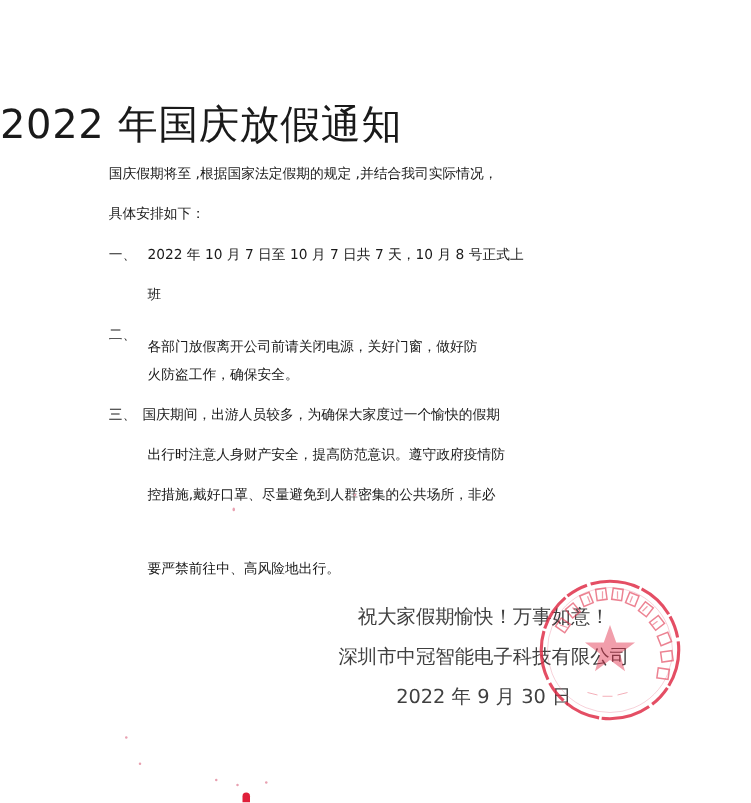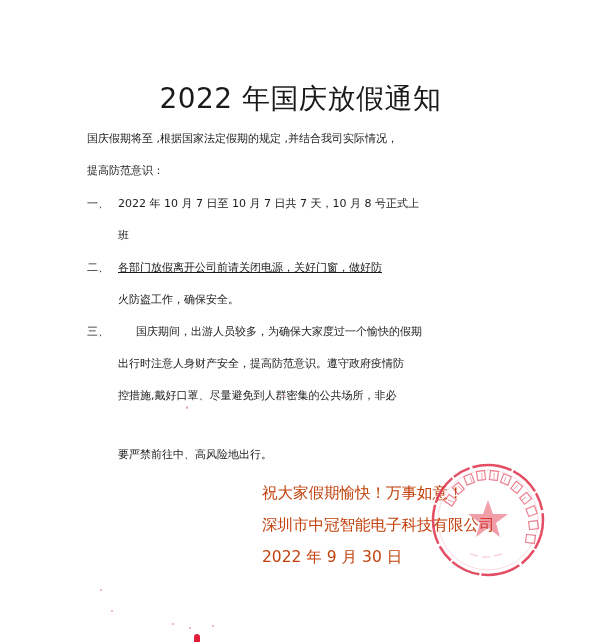--- a/index.html
+++ b/index.html
@@ -13,40 +13,40 @@
       position: relative;
       overflow: hidden;
       font-family: "DejaVu Sans", "Liberation Sans", sans-serif;
       color: #1a1a1a;
     }
     .title {
       position: absolute;
       left: 0;
       width: 601px;
       top: 83px;
-      text-align: center;
-      font-size: 28px;
+      text-align: left;
+      font-size: 32px;
       line-height: 32px;
       color: #1a1a1a;
       letter-spacing: 0.5px;
     }
     .line {
       position: absolute;
       font-size: 11px;
       line-height: 20px;
       white-space: nowrap;
       color: #1a1a1a;
     }
     .sign {
       position: absolute;
       font-size: 15.5px;
       line-height: 20px;
       white-space: nowrap;
-      text-align: left;
-      color: #c2410c;
+      text-align: center;
+      color: #404040;
     }
     .seal {
       position: absolute;
       left: 430px;
       top: 462px;
       width: 116px;
       height: 116px;
       pointer-events: none;
       opacity: 0.85;
     }
@@ -66,37 +66,37 @@
     }
   </style>
 </head>
 <body>
 
 <div>
 
   <div class="title">2022 年国庆放假通知</div>
 
   <div class="line" style="left:87px; top:129px;">国庆假期将至 ,根据国家法定假期的规定 ,并结合我司实际情况，</div>
-  <div class="line" style="left:87px; top:161px;">提高防范意识：</div>
+  <div class="line" style="left:87px; top:161px;">具体安排如下：</div>
 
   <div>
     <div class="line" style="left:87px; top:194px;">一、</div>
     <div class="line" style="left:118px; top:194px;">2022 年 10 月 7 日至 10 月 7 日共 7 天，10 月 8 号正式上</div>
     <div class="line" style="left:118px; top:226px;">班</div>
   </div>
 
   <div>
     <div class="line" style="left:87px; top:258px;">二、</div>
-    <div class="line" style="left:118px; top:258px;text-decoration:underline;">各部门放假离开公司前请关闭电源，关好门窗，做好防</div>
+    <div class="line" style="left:118px; top:268px;">各部门放假离开公司前请关闭电源，关好门窗，做好防</div>
     <div class="line" style="left:118px; top:290px;text-align:right;">火防盗工作，确保安全。</div>
   </div>
 
   <div>
     <div class="line" style="left:87px; top:322px;">三、</div>
-    <div class="line" style="left:136px; top:322px;text-align:right;">国庆期间，出游人员较多，为确保大家度过一个愉快的假期</div>
+    <div class="line" style="left:114px; top:322px;text-align:right;">国庆期间，出游人员较多，为确保大家度过一个愉快的假期</div>
     <div class="line" style="left:118px; top:354px;">出行时注意人身财产安全，提高防范意识。遵守政府疫情防</div>
     <div class="line" style="left:118px; top:386px;">控措施,戴好口罩、尽量避免到人群密集的公共场所，非必</div>
     <div class="line" style="left:118px; top:418px;margin-top:27px;">要严禁前往中、高风险地出行。</div>
   </div>
 
   <div>
     <div class="sign" style="left:262px; width:250px; top:483px;">祝大家假期愉快！万事如意！</div>
     <div class="sign" style="left:262px; width:250px; top:515px;">深圳市中冠智能电子科技有限公司</div>
     <div class="sign" style="left:262px; width:250px; top:547px;">2022 年 9 月 30 日</div>
   </div>

